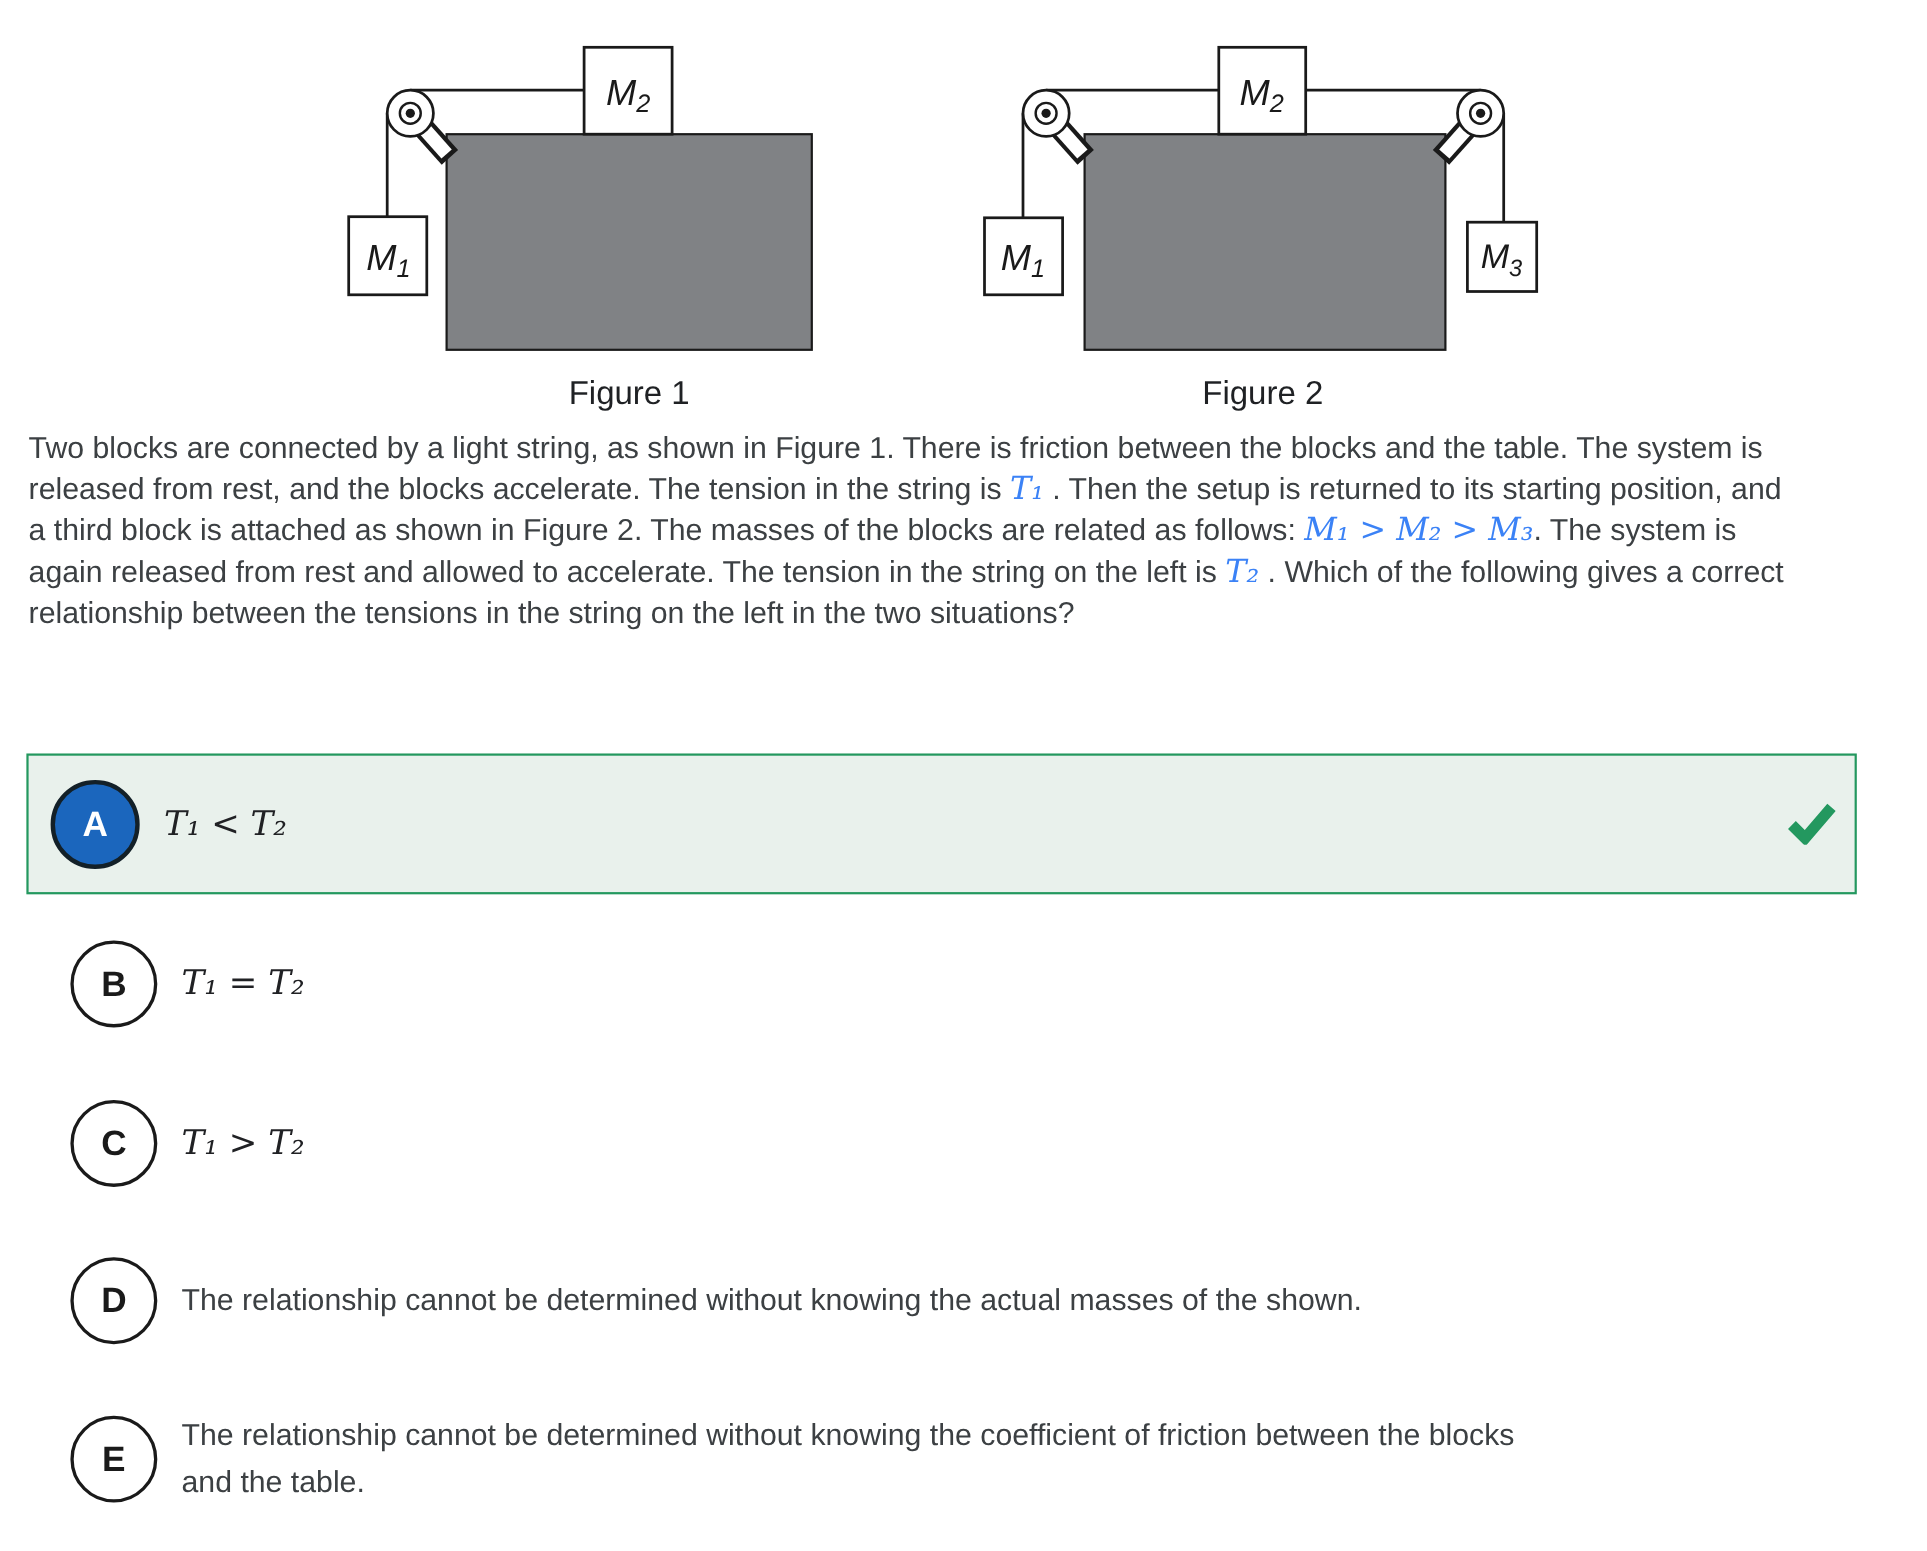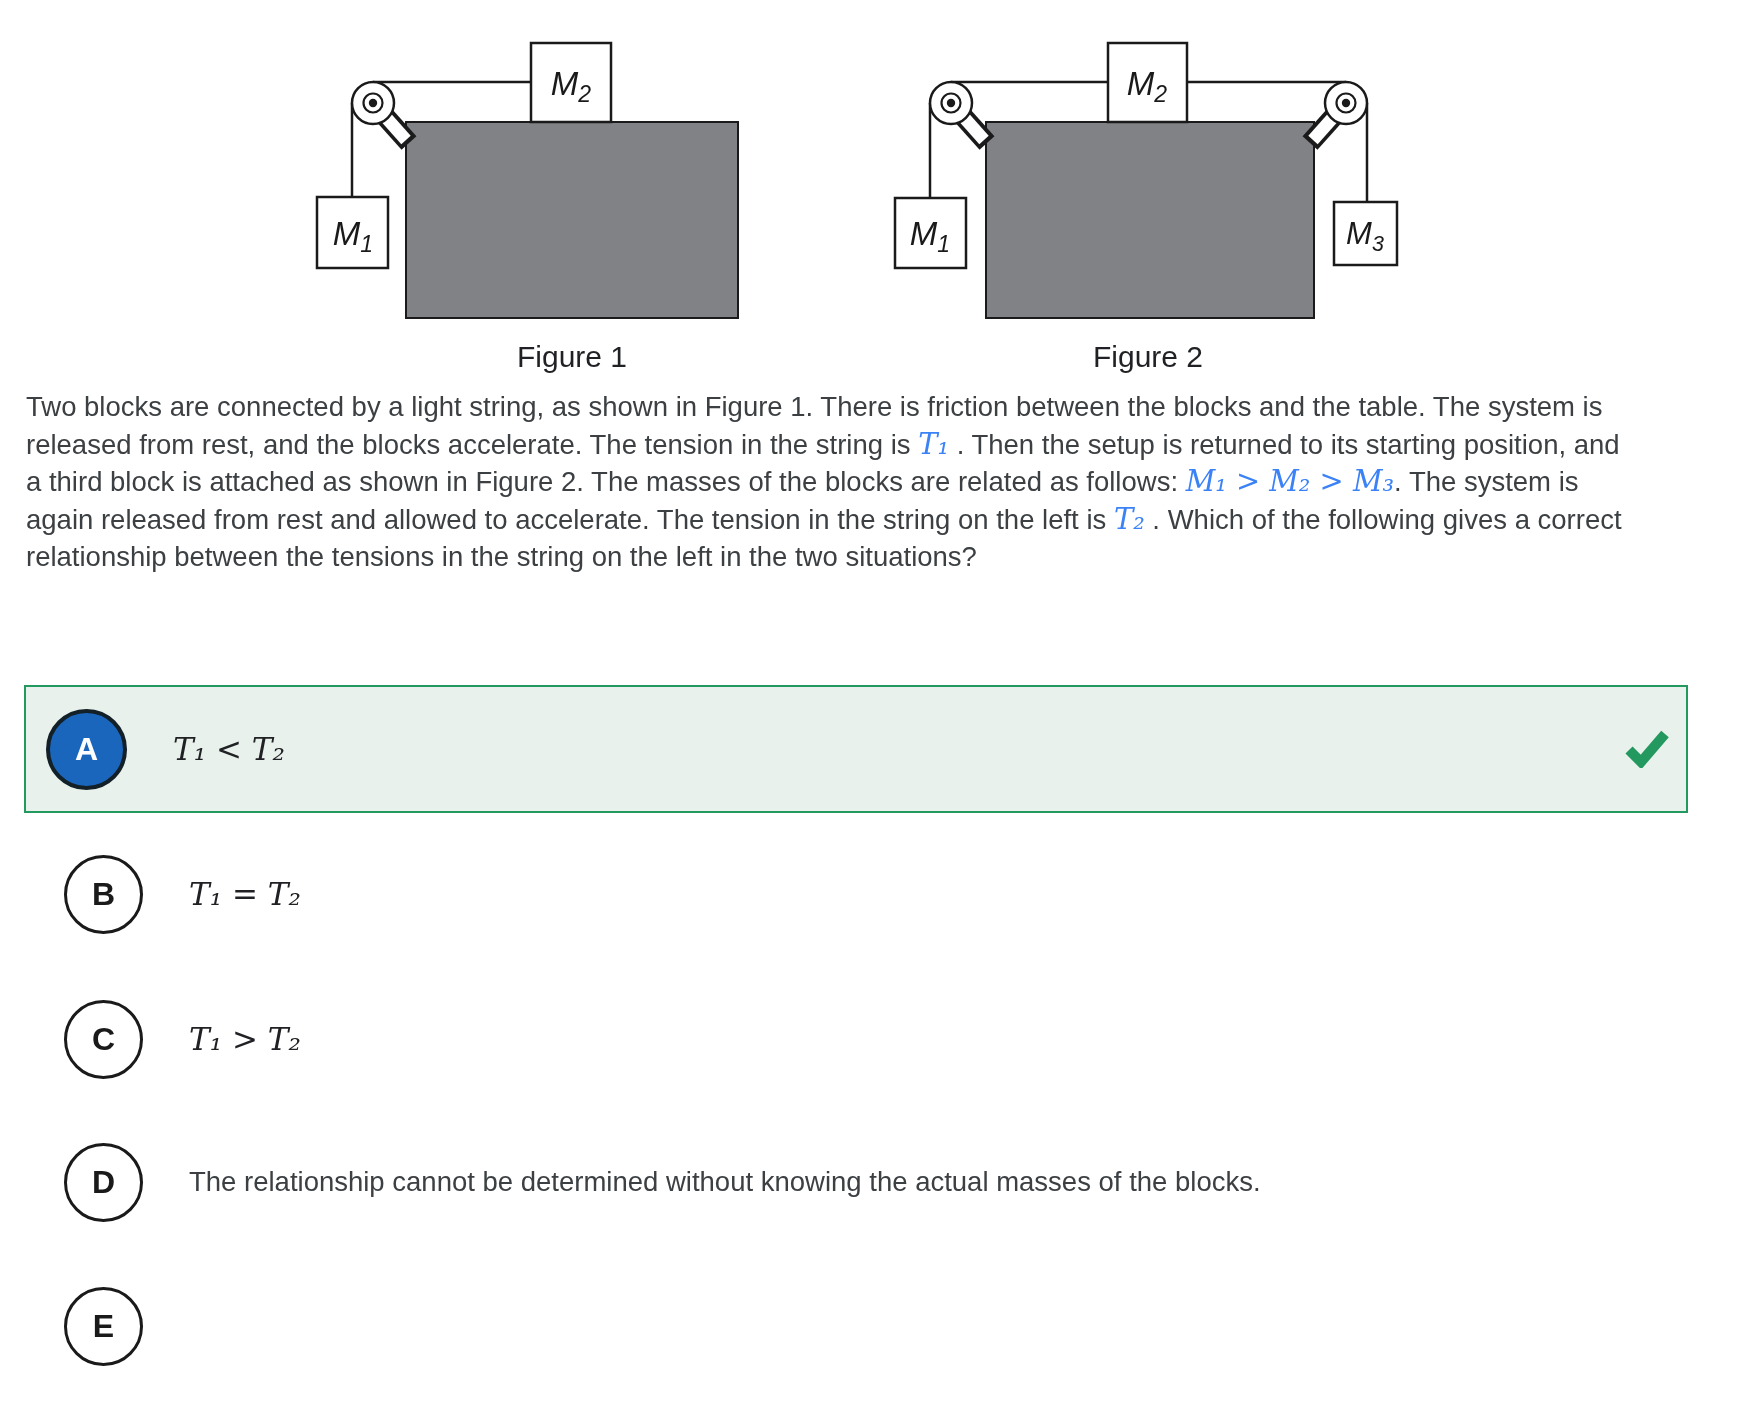--- a/index.html
+++ b/index.html
@@ -26,21 +26,21 @@
   .badge{
     width:73px;height:73px;border-radius:50%;flex:0 0 auto;
     margin-left:20px;display:flex;align-items:center;justify-content:center;
     box-sizing:content-box;font-weight:bold;font-size:32px;
     border:3.5px solid #1a1a1a;background:#ffffff;color:#1a1a1a;
   }
   .option:not(.option-selected) .badge{margin-left:40px;}
   .badge-selected{
     background:#1b66bd;border:4px solid #132028;color:#ffffff;
   }
-  .option-label{margin-left:46px;}
+  .option-label{margin-left:22px;}
   .label-math{
     font-family:"DejaVu Serif",serif;font-style:italic;font-size:31px;color:#202124;
   }
   .label-text{
     font-size:27.5px;color:#3c4043;line-height:42px;white-space:pre-line;
   }
   .check{
     position:absolute;right:17px;top:50%;transform:translateY(-50%);
   }
 </style>
@@ -120,20 +120,22 @@
     <div class="option-label label-math">T₁ = T₂</div>
   </div>
 
   <div class="option" style="top:975px;">
     <div class="badge">C</div>
     <div class="option-label label-math">T₁ &gt; T₂</div>
   </div>
 
   <div class="option" style="top:1118px;">
     <div class="badge">D</div>
-    <div class="option-label label-text">The relationship cannot be determined without knowing the actual masses of the blocks.</div>
+    <div class="option-label label-text">The relationship cannot be determined without knowing the actual masses of the shown.</div>
   </div>
 
   <div class="option" style="top:1262px;">
     <div class="badge">E</div>
+    <div class="option-label label-text">The relationship cannot be determined without knowing the coefficient of friction between the blocks
+and the table.</div>
   </div>
 
 </div>
 
 </body></html>

